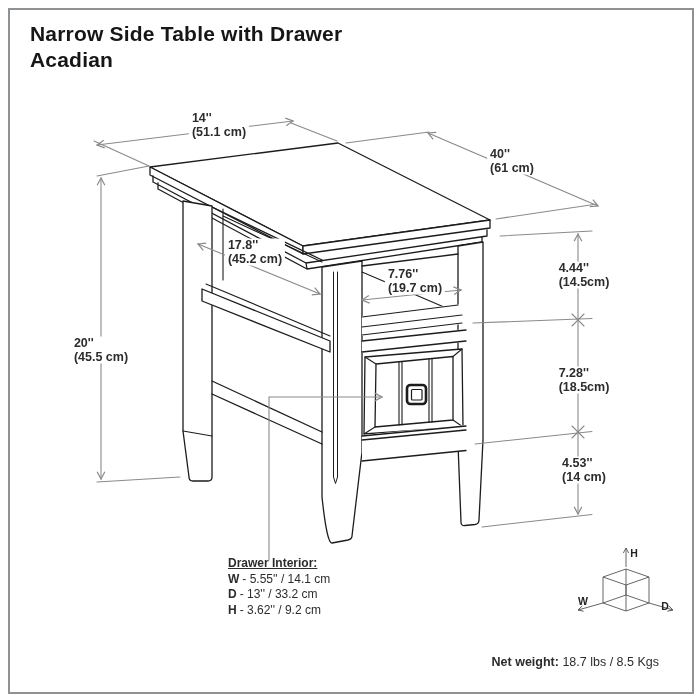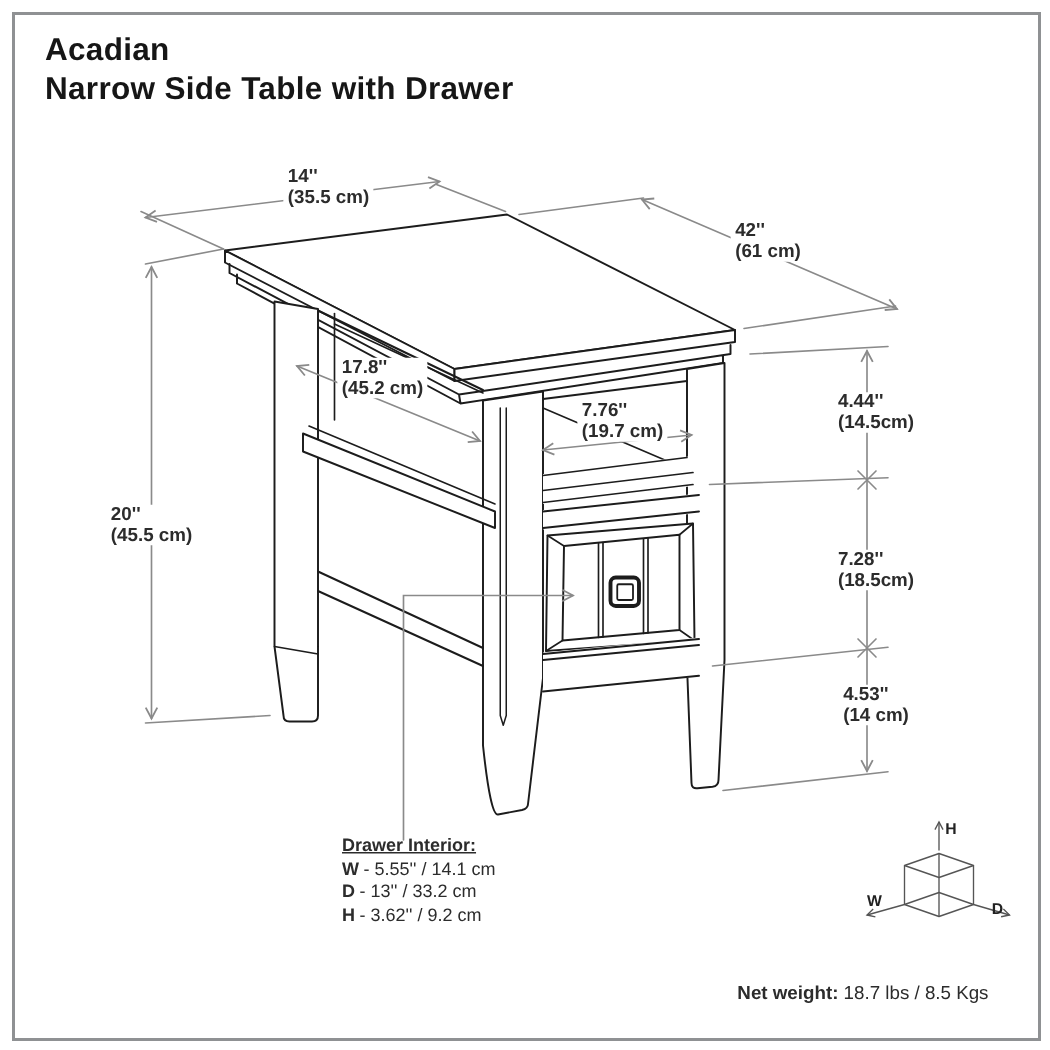--- a/index.html
+++ b/index.html
@@ -110,31 +110,31 @@
       <path d="M603,577 L626,569 L649,577 L626,585 Z"></path>
       <path d="M603,603 L626,595 L649,603 L626,611 Z"></path>
       <path d="M603,577 L603,603 M626,569 L626,595 M649,577 L649,603 M626,585 L626,611"></path>
       <line x1="626" y1="567" x2="626" y2="548" marker-end="url(#arrD)"></line>
       <line x1="603" y1="603" x2="578" y2="610" marker-end="url(#arrD)"></line>
       <line x1="649" y1="603" x2="673" y2="610" marker-end="url(#arrD)"></line>
     </g>
   </svg>
 
   <div class="title-block">
+    <div>Narrow Side Table with Drawer</div>
     <div>Acadian</div>
-    <div>Narrow Side Table with Drawer</div>
   </div>
 
   <div class="dim-label" style="left:219px;top:125px;">
     <div>14''</div>
-    <div>(35.5 cm)</div>
+    <div>(51.1 cm)</div>
   </div>
 
   <div class="dim-label" style="left:512px;top:161px;">
-    <div>42''</div>
+    <div>40''</div>
     <div>(61 cm)</div>
   </div>
 
   <div class="dim-label" style="left:255px;top:252px;">
     <div>17.8''</div>
     <div>(45.2 cm)</div>
   </div>
 
   <div class="dim-label" style="left:415px;top:281px;">
     <div>7.76''</div>

